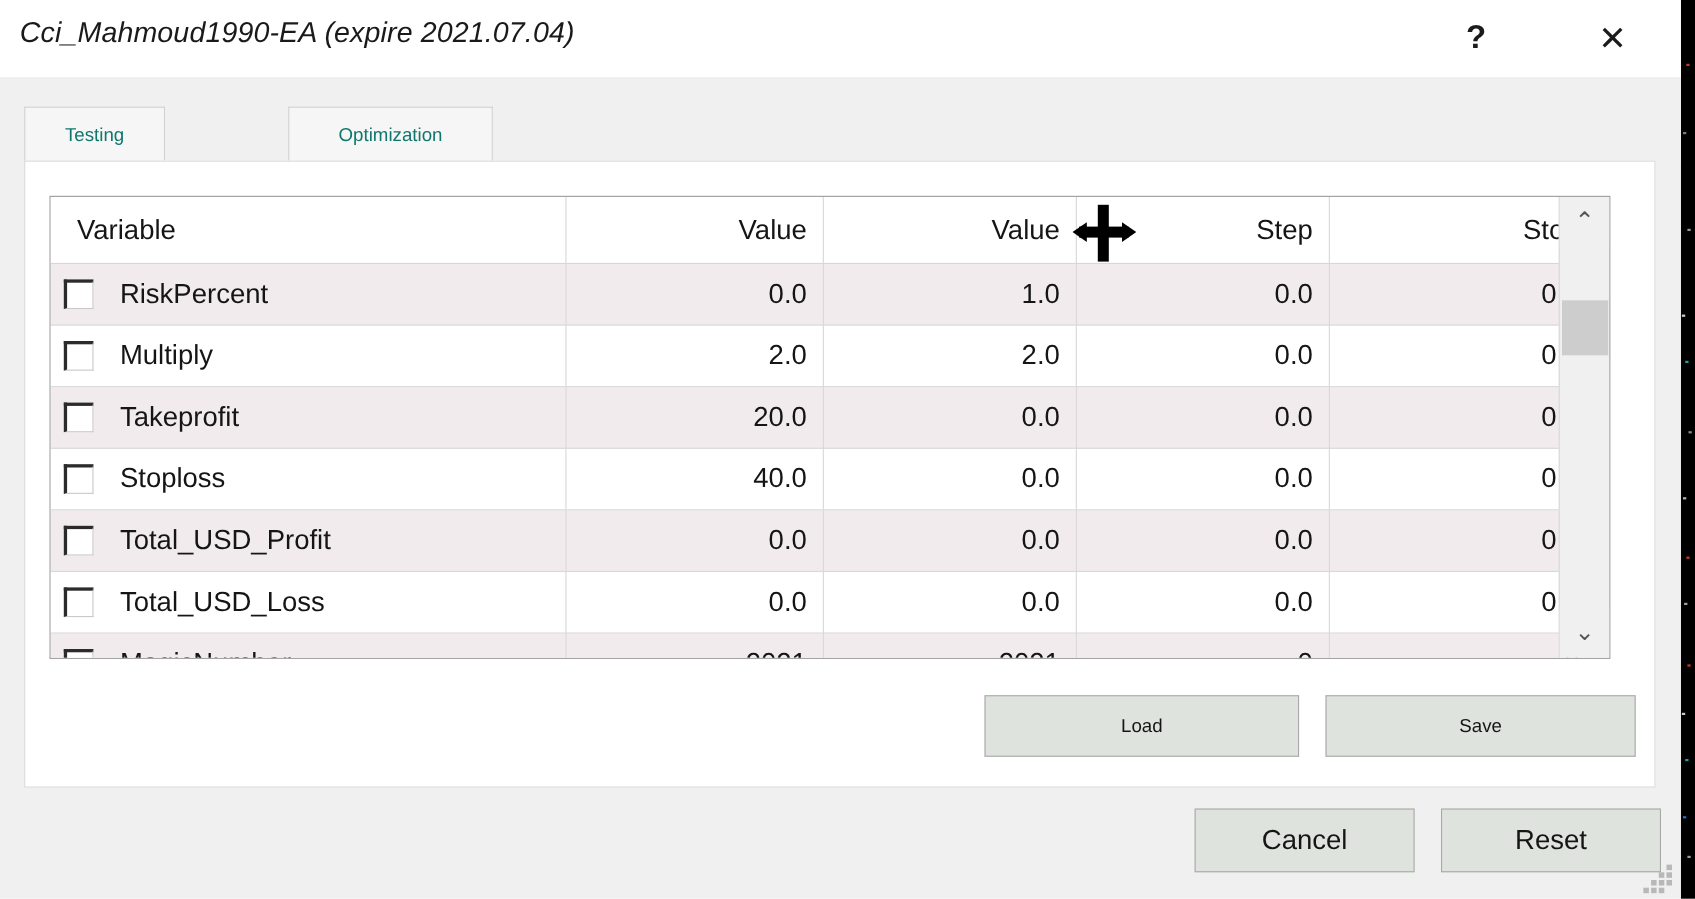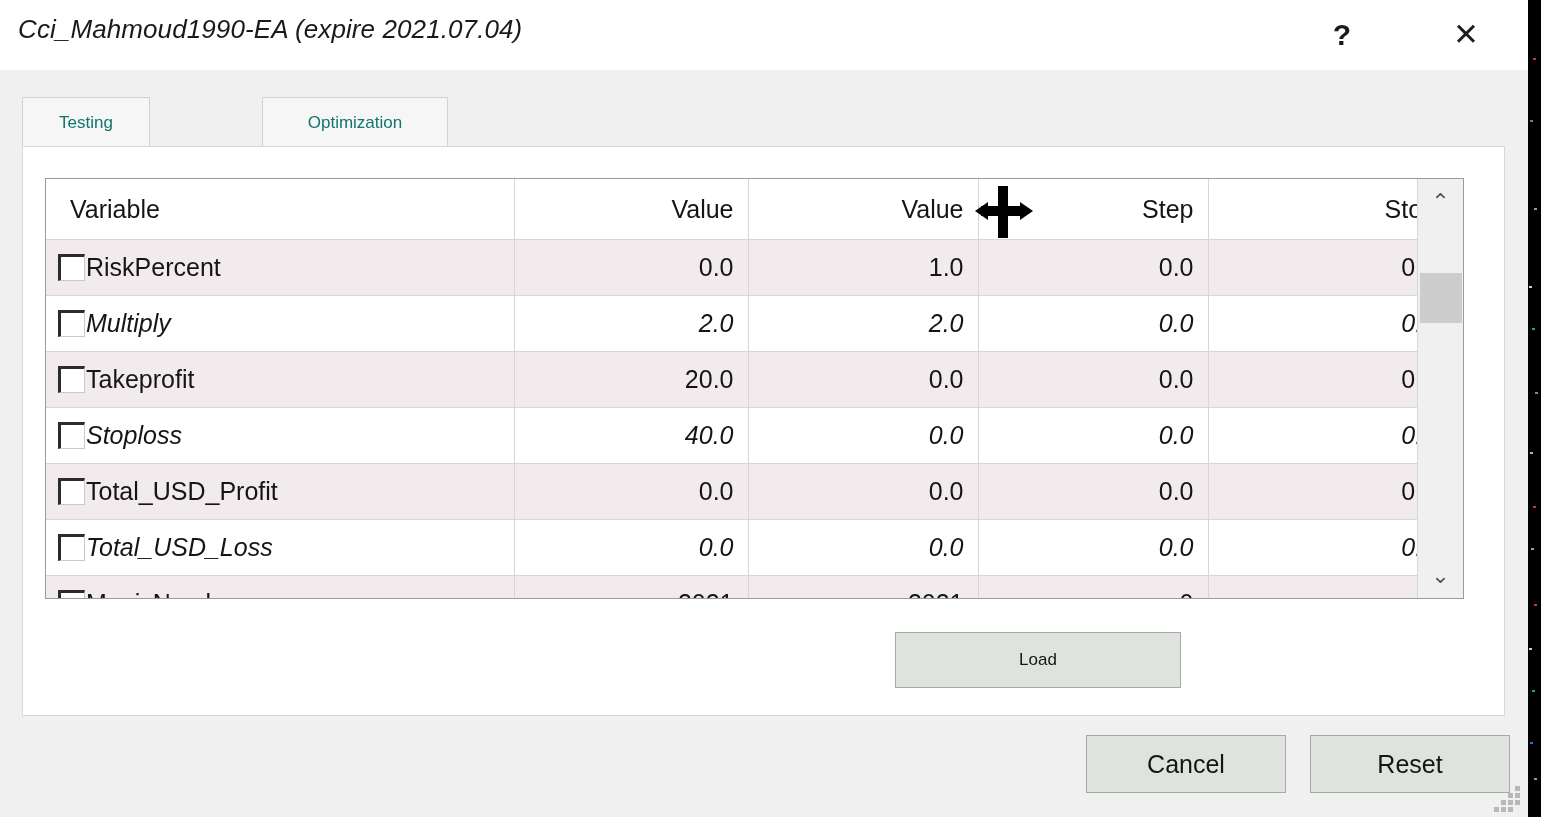--- a/index.html
+++ b/index.html
@@ -176,30 +176,30 @@
     height: 55px;
     border-right: 1px solid #d7d7d7;
     border-bottom: 1px solid #d7d7d7;
     padding: 0 14px 0 12px;
     text-align: right;
     vertical-align: middle;
     white-space: nowrap;
   }
   #params-table td:last-child { border-right: none; }
   #params-table tr.odd td { background: #f1ebed; }
-  #params-table tr.even td { background: #ffffff; font-style: italic; }
+  #params-table tr.even td { background: #ffffff; }
 
   td.var-cell {
     text-align: left !important;
     padding-left: 12px !important;
   }
   .var-inner {
     display: flex;
     align-items: center;
-    gap: 1px;
+    gap: 24px;
   }
   .row-checkbox {
     flex: 0 0 auto;
     width: 27px;
     height: 27px;
     box-sizing: border-box;
     background: #ffffff;
     border-top: 3px solid #2b2b2b;
     border-left: 3px solid #2b2b2b;
     border-right: 1px solid #c9c9c9;
@@ -471,20 +471,21 @@
           <span class="sb-chevron">⌃</span>
         </div>
         <div id="sb-thumb"></div>
         <div id="sb-down" class="sb-arrow">
           <span class="sb-chevron">⌄</span>
         </div>
       </div>
     </div>
 
     <button id="load-button" class="panel-button">Load</button>
+    <button id="save-button" class="panel-button">Save</button>
   </div>
 
   <svg id="col-resize-cursor" viewBox="0 0 58 52" xmlns="http://www.w3.org/2000/svg">
     <rect x="23" y="0" width="10" height="52" fill="#000000"></rect>
     <rect x="6" y="20" width="45" height="10" fill="#000000"></rect>
     <polygon points="0,25 13,16 13,34" fill="#000000"></polygon>
     <polygon points="58,25 45,16 45,34" fill="#000000"></polygon>
   </svg>
 
   <button id="cancel-button" class="footer-button">Cancel</button>

